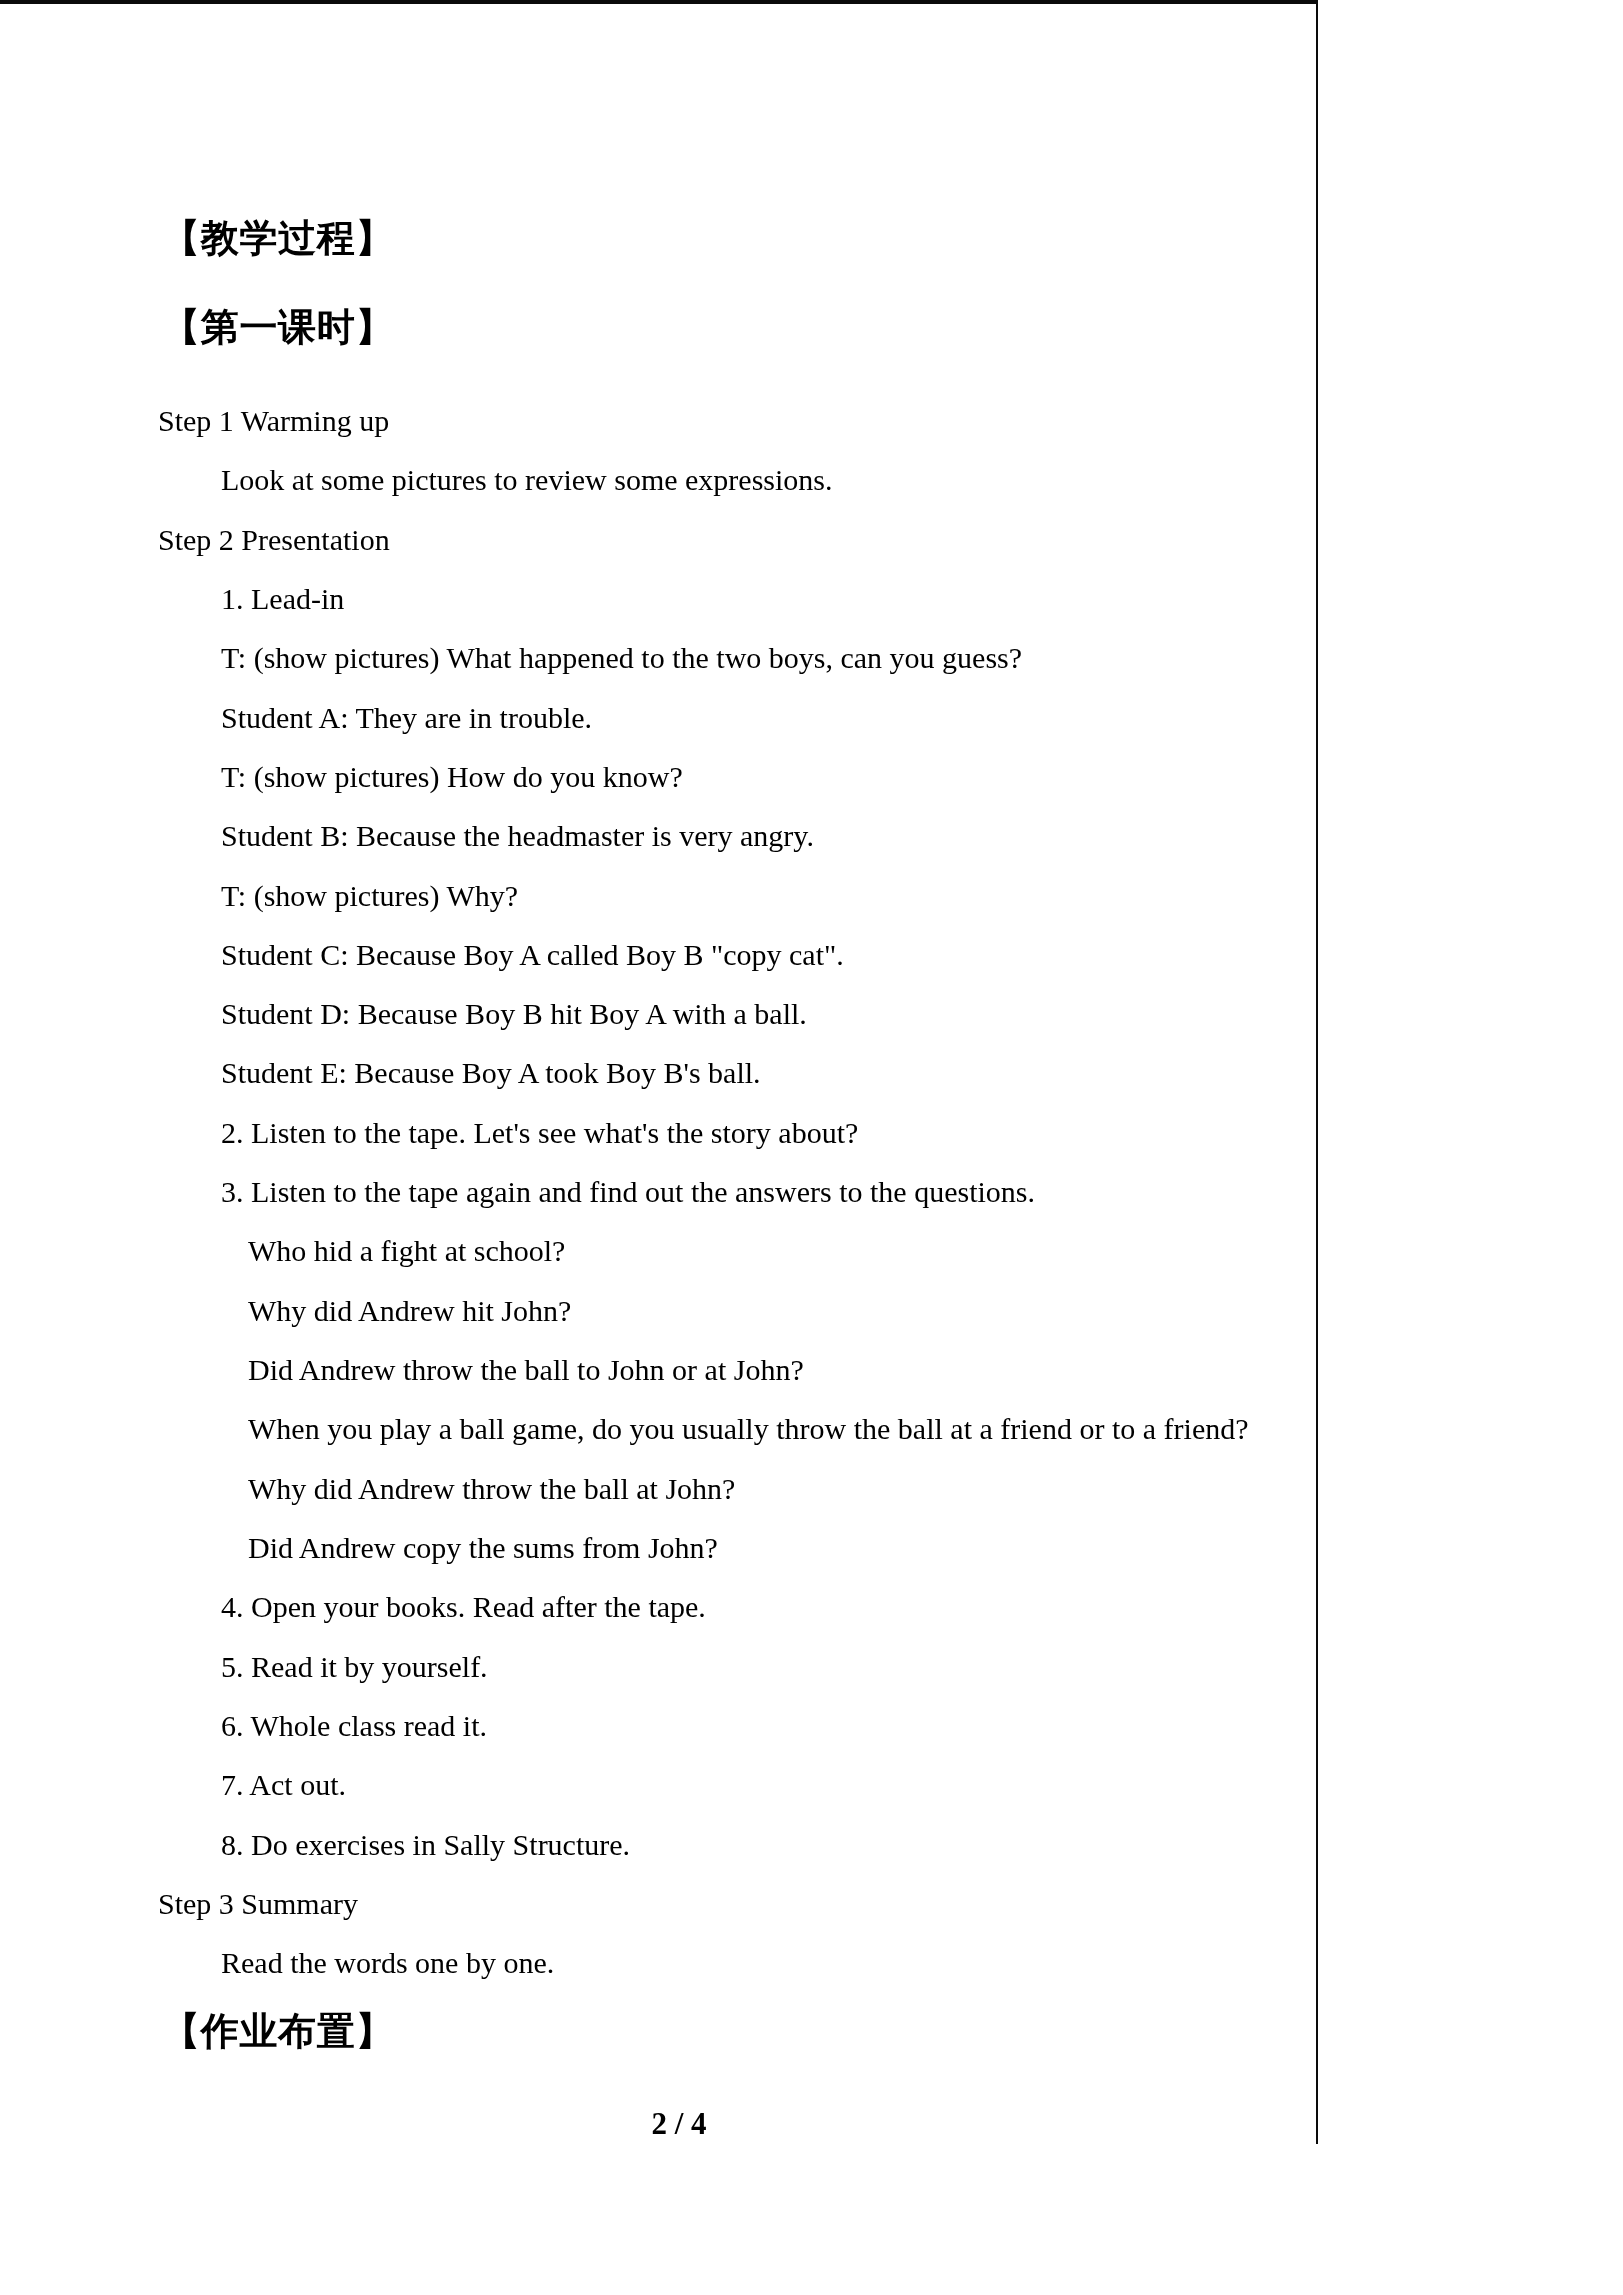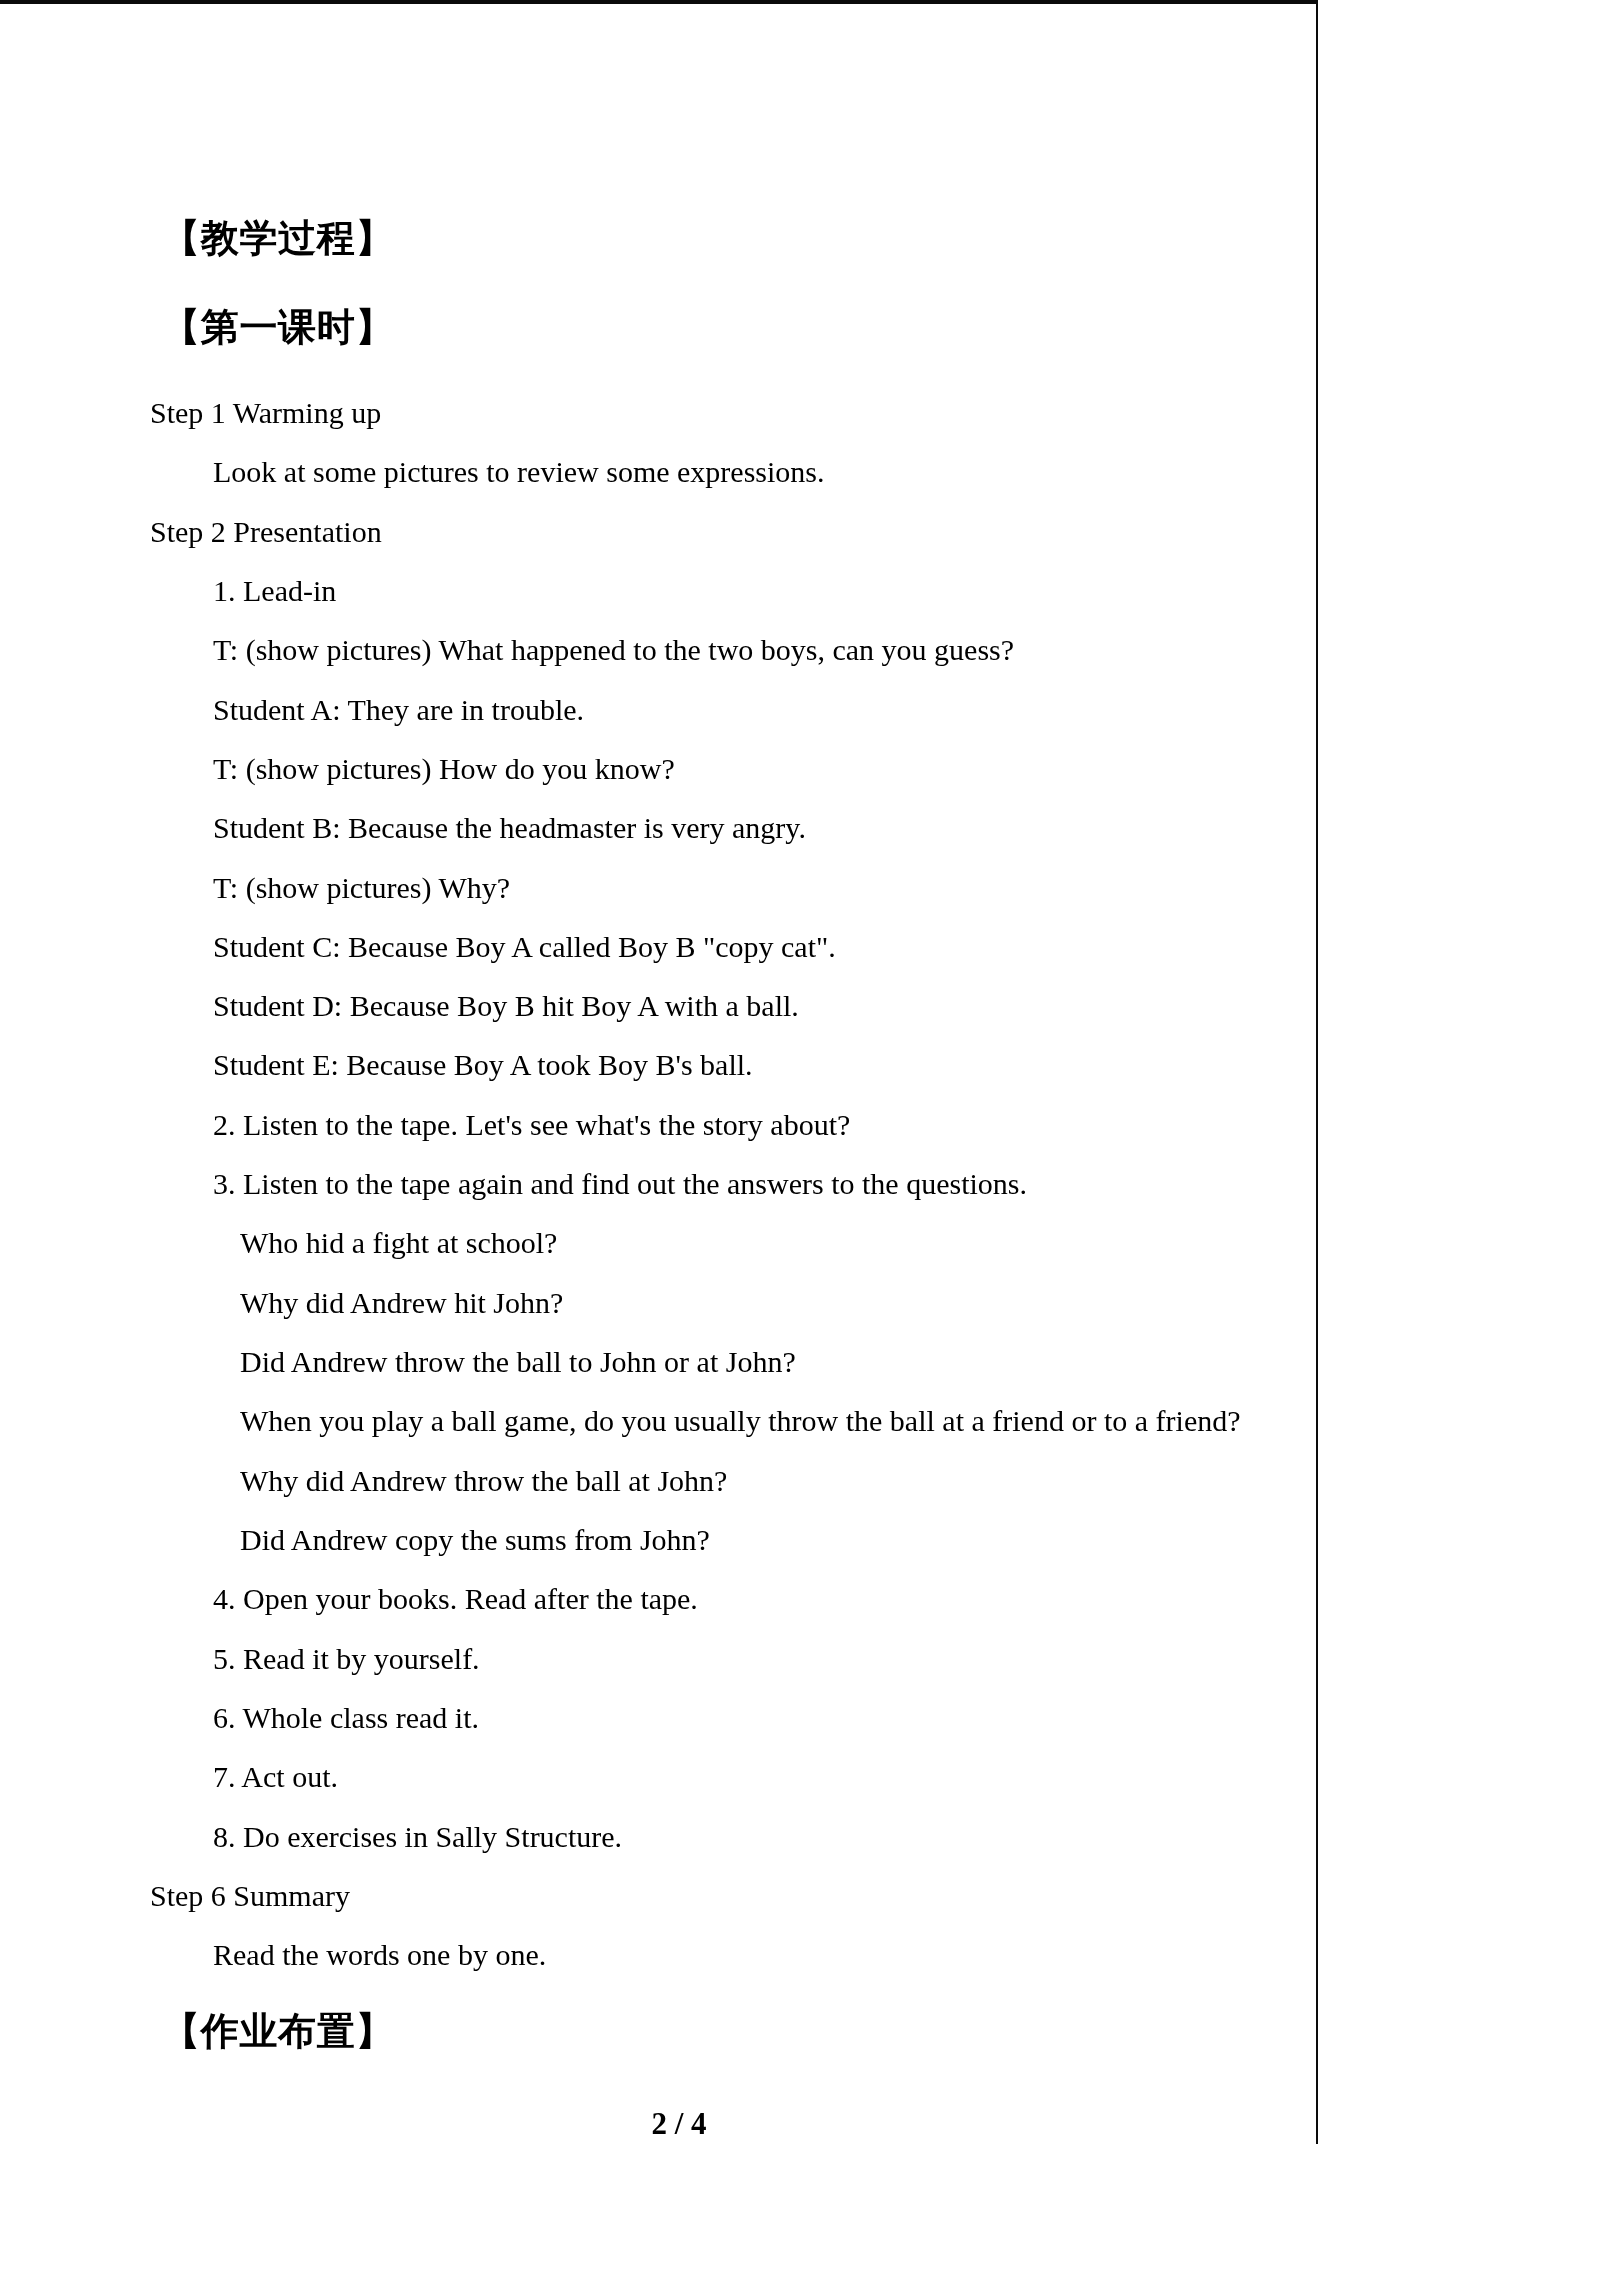--- a/index.html
+++ b/index.html
@@ -35,21 +35,21 @@
     font-size: 38px;
     line-height: 44px;
     font-weight: 700;
     color: #000000;
     font-family: "Liberation Serif", serif;
     white-space: nowrap;
     letter-spacing: 0.7px;
   }
   .line {
     position: absolute;
-    margin: 0;
+    margin: 8px;
     font-size: 30px;
     line-height: 41px;
     color: #000000;
     white-space: nowrap;
     font-family: "Liberation Serif", serif;
   }
   .i0 { left: 150px; }
   .i1 { left: 213px; }
   .i2 { left: 240px; }
   .page-number {
@@ -94,20 +94,20 @@
   <p class="line i2" style="top:1282px">Why did Andrew hit John?</p>
   <p class="line i2" style="top:1400px">When you play a ball game, do you usually throw the ball at a friend or to a friend?</p>
   <p class="line i2" style="top:1341px">Did Andrew throw the ball to John or at John?</p>
   <p class="line i2" style="top:1460px">Why did Andrew throw the ball at John?</p>
   <p class="line i2" style="top:1519px">Did Andrew copy the sums from John?</p>
   <p class="line i1" style="top:1578px">4. Open your books. Read after the tape.</p>
   <p class="line i1" style="top:1638px">5. Read it by yourself.</p>
   <p class="line i1" style="top:1697px">6. Whole class read it.</p>
   <p class="line i1" style="top:1756px">7. Act out.</p>
   <p class="line i1" style="top:1816px">8. Do exercises in Sally Structure.</p>
-  <p class="line i0" style="top:1875px">Step 6 Summary</p>
+  <p class="line i0" style="top:1875px">Step 3 Summary</p>
   <p class="line i1" style="top:1934px">Read the words one by one.</p>
 
   <h2 class="cn-heading" style="top:2009px">【作业布置】</h2>
 
   <div class="page-number">2 / 4</div>
 </div>
 
 
 </body></html>

